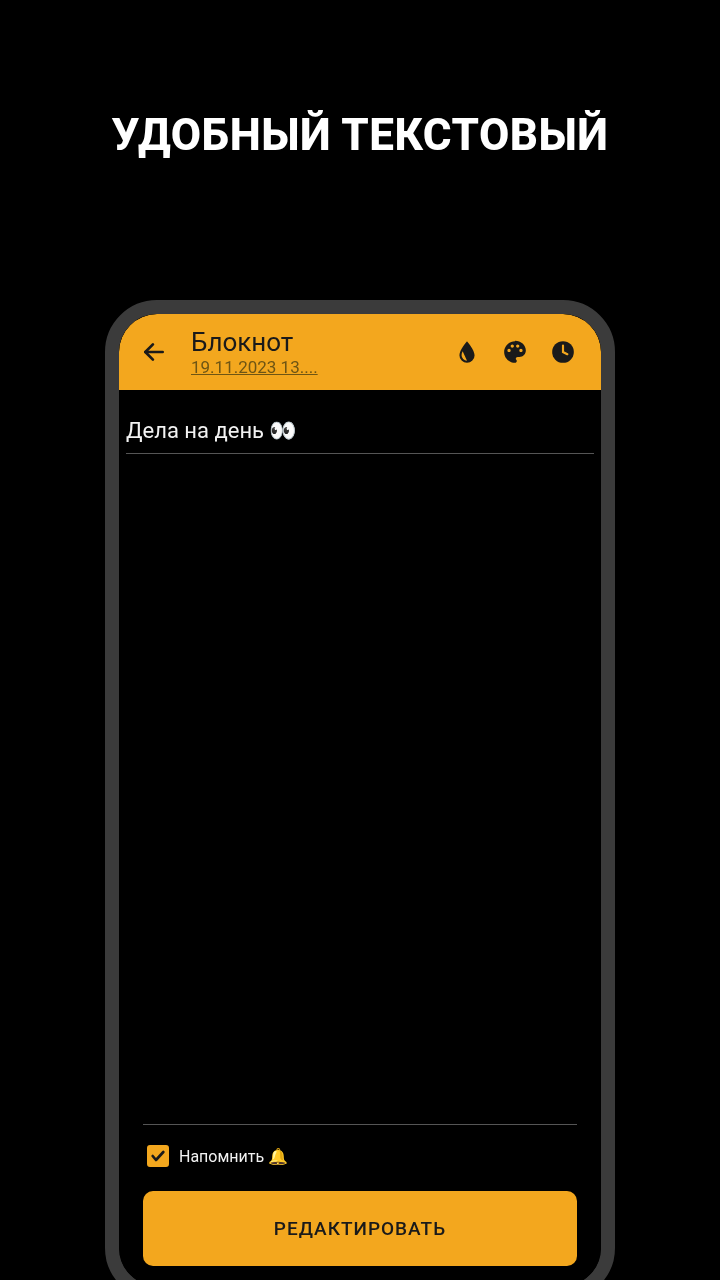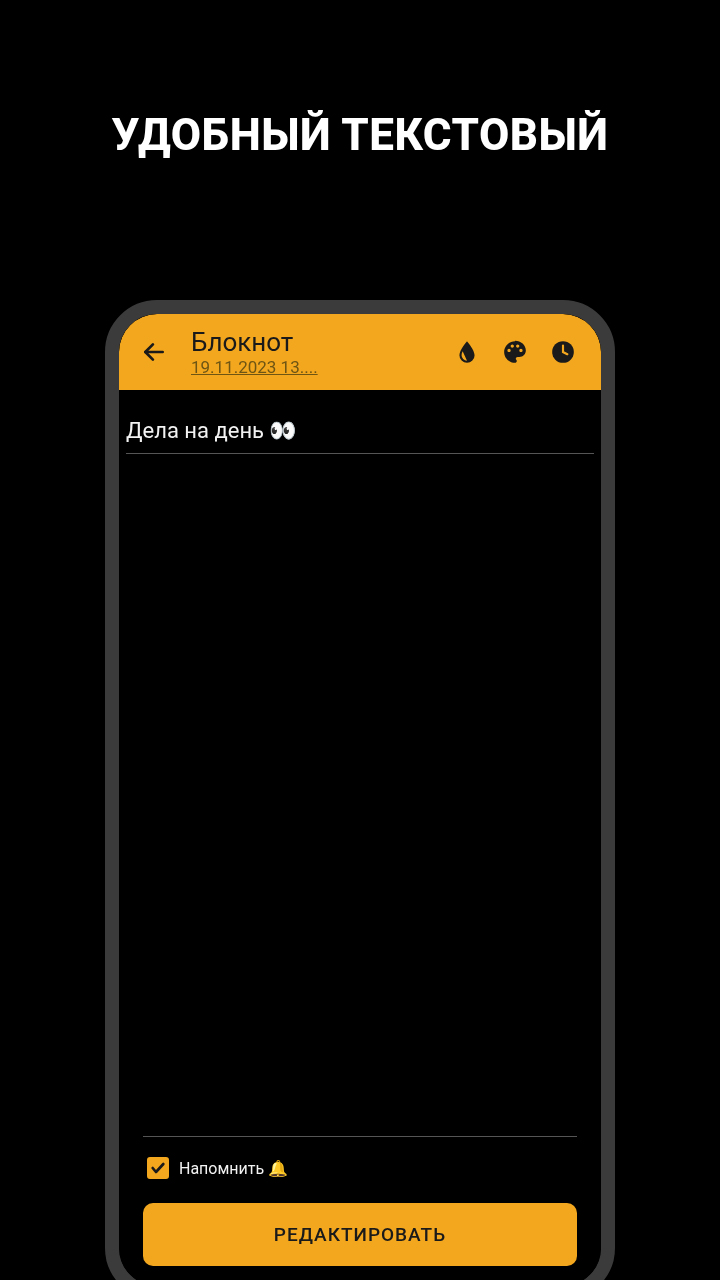--- a/index.html
+++ b/index.html
@@ -142,21 +142,21 @@
       font-size: 16px;
       text-align: right;
     }
     .edit-button {
       background: #f3a71e;
       color: #1a1a1a;
       font-size: 19px;
       font-weight: 500;
       letter-spacing: 1px;
       text-align: center;
-      padding: 20px 0;
+      padding: 26px 0;
       border-radius: 10px;
       text-transform: uppercase;
     }
   </style>
 </head>
 <body>
 
 <div class="promo-title">
   <div>УДОБНЫЙ ТЕКСТОВЫЙ</div>
 </div>

